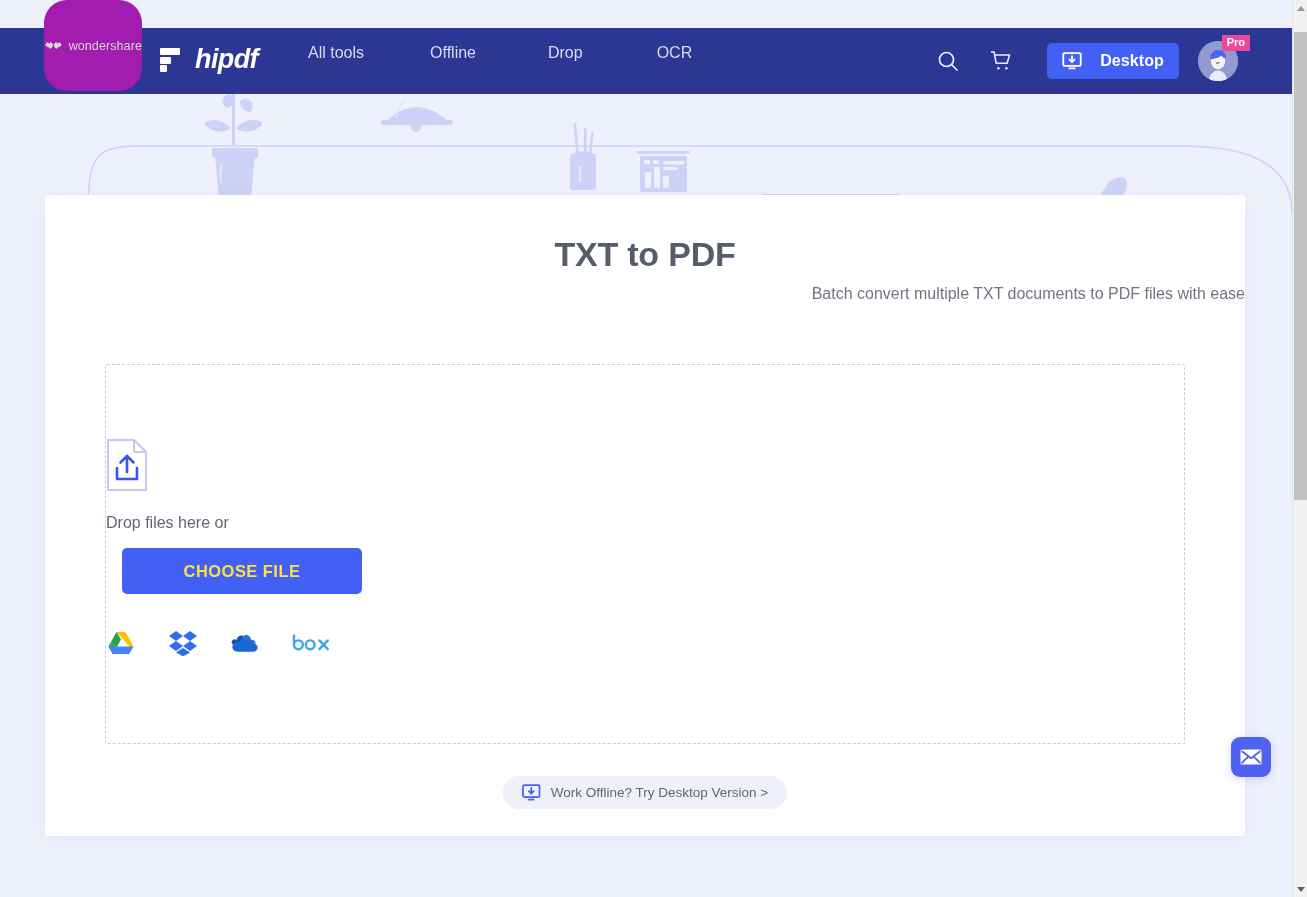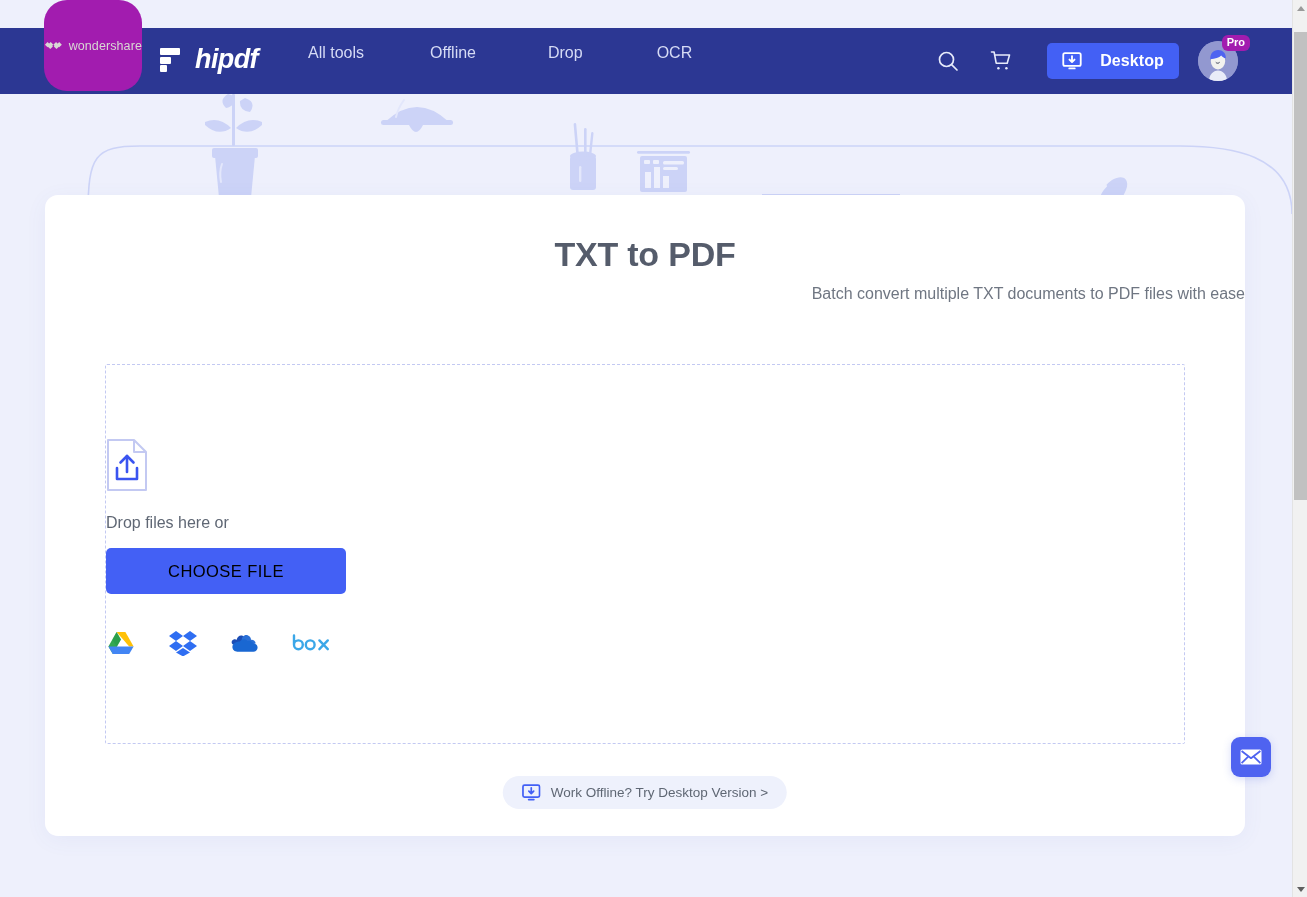--- a/index.html
+++ b/index.html
@@ -94,39 +94,39 @@
   .avatar-wrap {
     margin-left: 19px; position: relative;
     width: 40px; height: 40px; cursor: pointer;
   }
   .avatar {
     width: 40px; height: 40px; border-radius: 50%;
     background: #9298d0; overflow: hidden; position: relative;
   }
   .pro-badge {
     position: absolute; right: -12px; top: -6px;
-    background: #a21caf; color: #fff;
+    background: #ec4899; color: #fff;
     font-size: 11px; font-weight: bold;
-    padding: 1px 5px 2px; border-radius: 6px;
+    padding: 1px 5px 2px; border-radius: 0;
     line-height: 1.15;
   }
 
   
   .hero-band {
     position: absolute; left: 0; top: 94px;
     width: 1292px; height: 120px;
     overflow: hidden;
   }
 
   
   .card {
     position: absolute; left: 45px; top: 195px;
     width: 1200px; height: 641px;
     background: #ffffff;
-    border-radius: 13px;
+    border-radius: 3px;
     box-shadow: 0 4px 22px rgba(80,95,190,0.06);
     z-index: 3;
   }
   .title {
     position: absolute; left: 0; top: 40px; width: 100%;
     text-align: center;
     color: #555c6b; font-size: 34px; font-weight: bold;
     letter-spacing: -0.2px;
   }
   .subtitle {
@@ -147,24 +147,25 @@
   }
   .upload-icon { width: 42px; height: 54px; display: block; }
   .drop-text {
     margin-top: 22px; color: #5f6774; font-size: 16px;
   }
   .choose-file {
     margin-top: 16px;
     width: 240px; height: 46px;
     background: #4360f5;
     border: none; border-radius: 5px;
-    color: #000000; font-size: 16.5px; font-weight: normal;
+    color: #fde047; font-size: 16.5px; font-weight: bold;
     letter-spacing: .45px;
     cursor: pointer;
     font-family: "Liberation Sans", sans-serif;
+    margin-left: 16px;
   }
   .cloud-row {
     margin-top: 34px;
     display: flex; align-items: center; gap: 32px;
   }
   .cloud-icon {
     width: 30px; height: 30px; cursor: pointer;
     display: flex; align-items: center; justify-content: center;
   }
 

